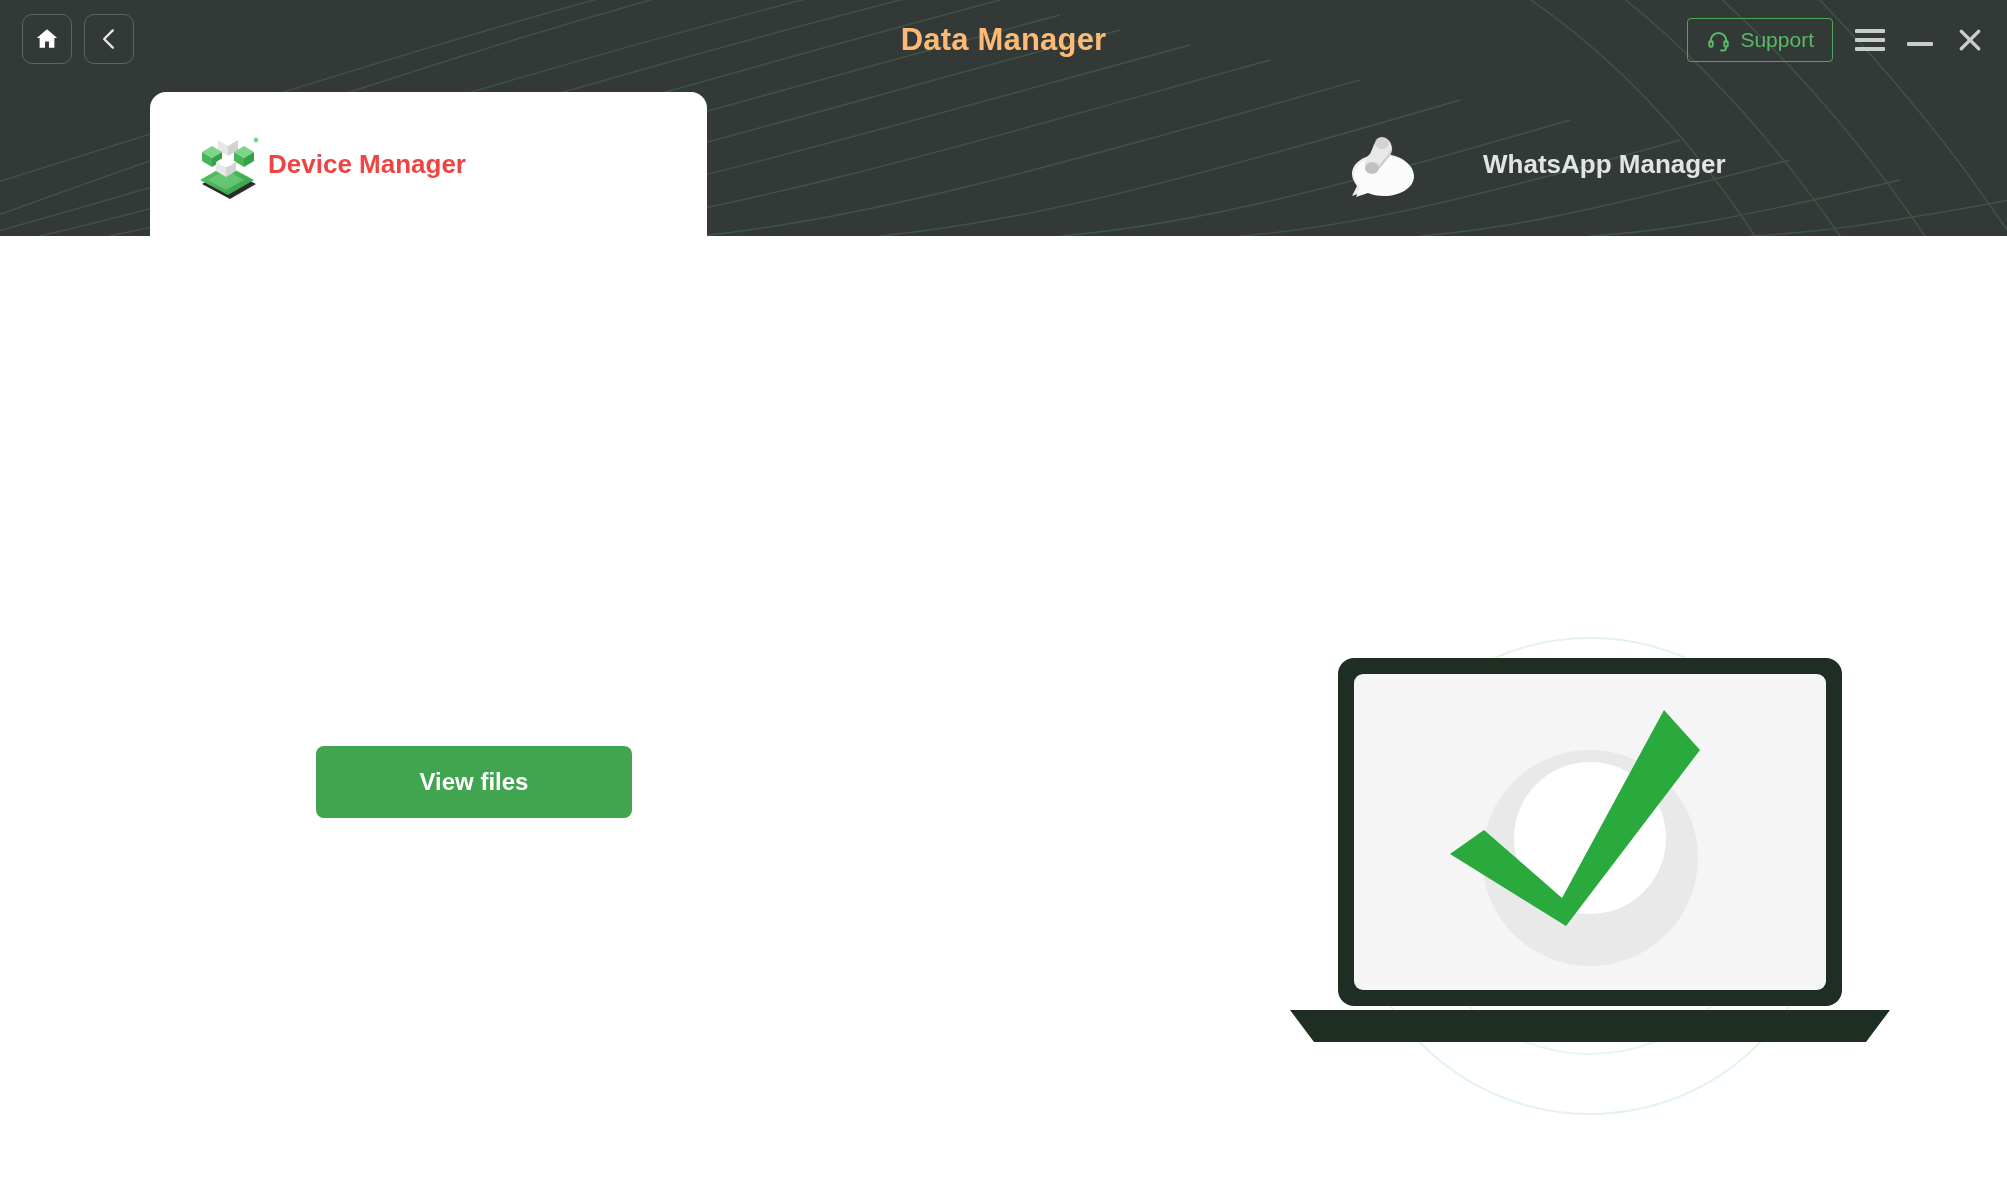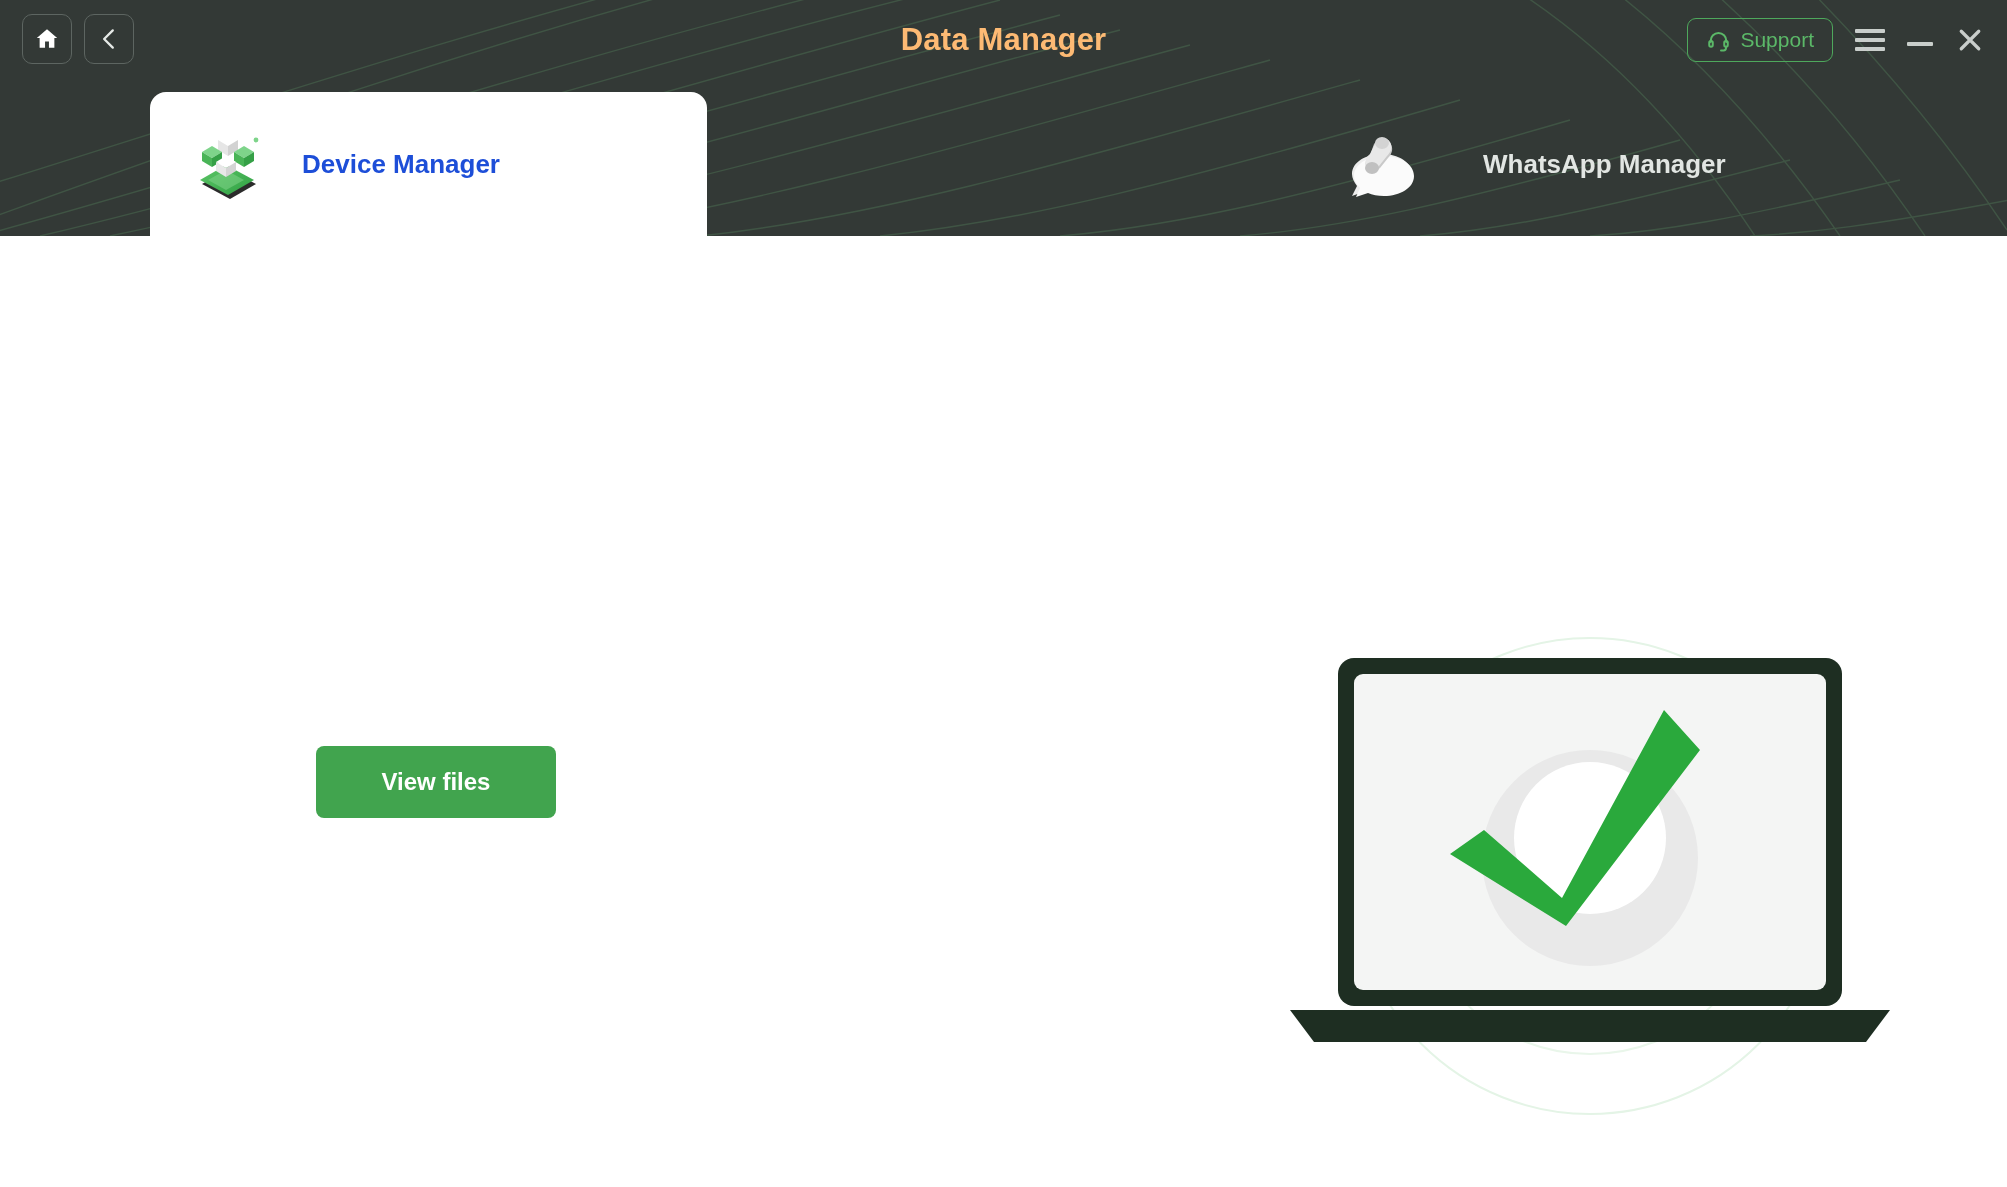--- a/index.html
+++ b/index.html
@@ -38,21 +38,21 @@
     color:#fdba74; font-size:31px; font-weight:bold; letter-spacing:.2px;
   }
 
   .win-ctrls {
     position:absolute; right:22px; top:0; height:80px;
     display:flex; align-items:center; gap:22px;
   }
   .support-btn {
     display:flex; align-items:center; gap:9px;
     height:44px; padding:0 18px;
-    border:1.7px solid #4ea85c; border-radius:9px;
+    border:1.7px solid #4ea85c; border-radius:4px;
     color:#5bb868; font-size:21px; background:transparent; cursor:pointer;
     white-space:nowrap;
   }
   .wc-icon { cursor:pointer; display:flex; align-items:center; justify-content:center; }
   .ham { width:30px; height:22px; display:flex; flex-direction:column; justify-content:space-between; }
   .ham i { display:block; height:4px; background:#c9cecb; border-radius:1px; }
   .minim { width:26px; height:4px; background:#c9cecb; border-radius:1px; margin-top:8px; }
 
   
   .tabs { position:absolute; left:0; top:92px; width:2007px; height:144px; }
@@ -62,42 +62,42 @@
   }
   .tab .tab-icon { display:flex; align-items:center; justify-content:center; }
   .tab .tab-label { font-size:26px; font-weight:bold; white-space:nowrap; }
 
   .tab-active {
     left:150px; width:557px;
     background:#ffffff;
     border-radius:16px 16px 0 0;
     padding-left:40px;
   }
-  .tab-active .tab-label { color:#1d4ed8; margin-left:34px; }
+  .tab-active .tab-label { color:#ef4444; }
 
   .tab-2 { left:740px; padding-left:18px; }
   .tab-2 .tab-label { color:#c9cecb; margin-left:42px; }
 
   .tab-3 { left:1320px; padding-left:18px;gap:19px; }
   .tab-3 .tab-label { color:#e2e6e3; margin-left:42px; }
 
   
   .main { position:absolute; left:0; top:236px; width:2007px; height:951px; background:#fff; }
 
   .copy { position:absolute; left:316px; top:337px; width:760px; }
   .headline { font-size:47px; font-weight:bold; color:#111111; letter-spacing:-.3px; }
   .subline  { margin-top:32px; font-size:22px; color:#555a58; }
 
   .btn-row { position:absolute; left:316px; top:510px; display:flex; gap:42px; }
   .btn {
     height:72px; display:flex; align-items:center; justify-content:center;
     border-radius:8px; font-size:24px; font-weight:bold; cursor:pointer;
     white-space:nowrap;
   }
-  .btn-primary { width:240px; background:#41a44e; color:#ffffff; border:none; }
+  .btn-primary { width:316px; background:#41a44e; color:#ffffff; border:none; }
   .btn-ghost   { width:300px; background:#ffffff; color:#2f9a41; border:1.8px solid #41a44e; }
 
   .illus { position:absolute; left:1280px; top:390px; width:620px; height:500px; }
 </style>
 </head>
 <body>
 
 <div class="app">
 
   <div class="header">

